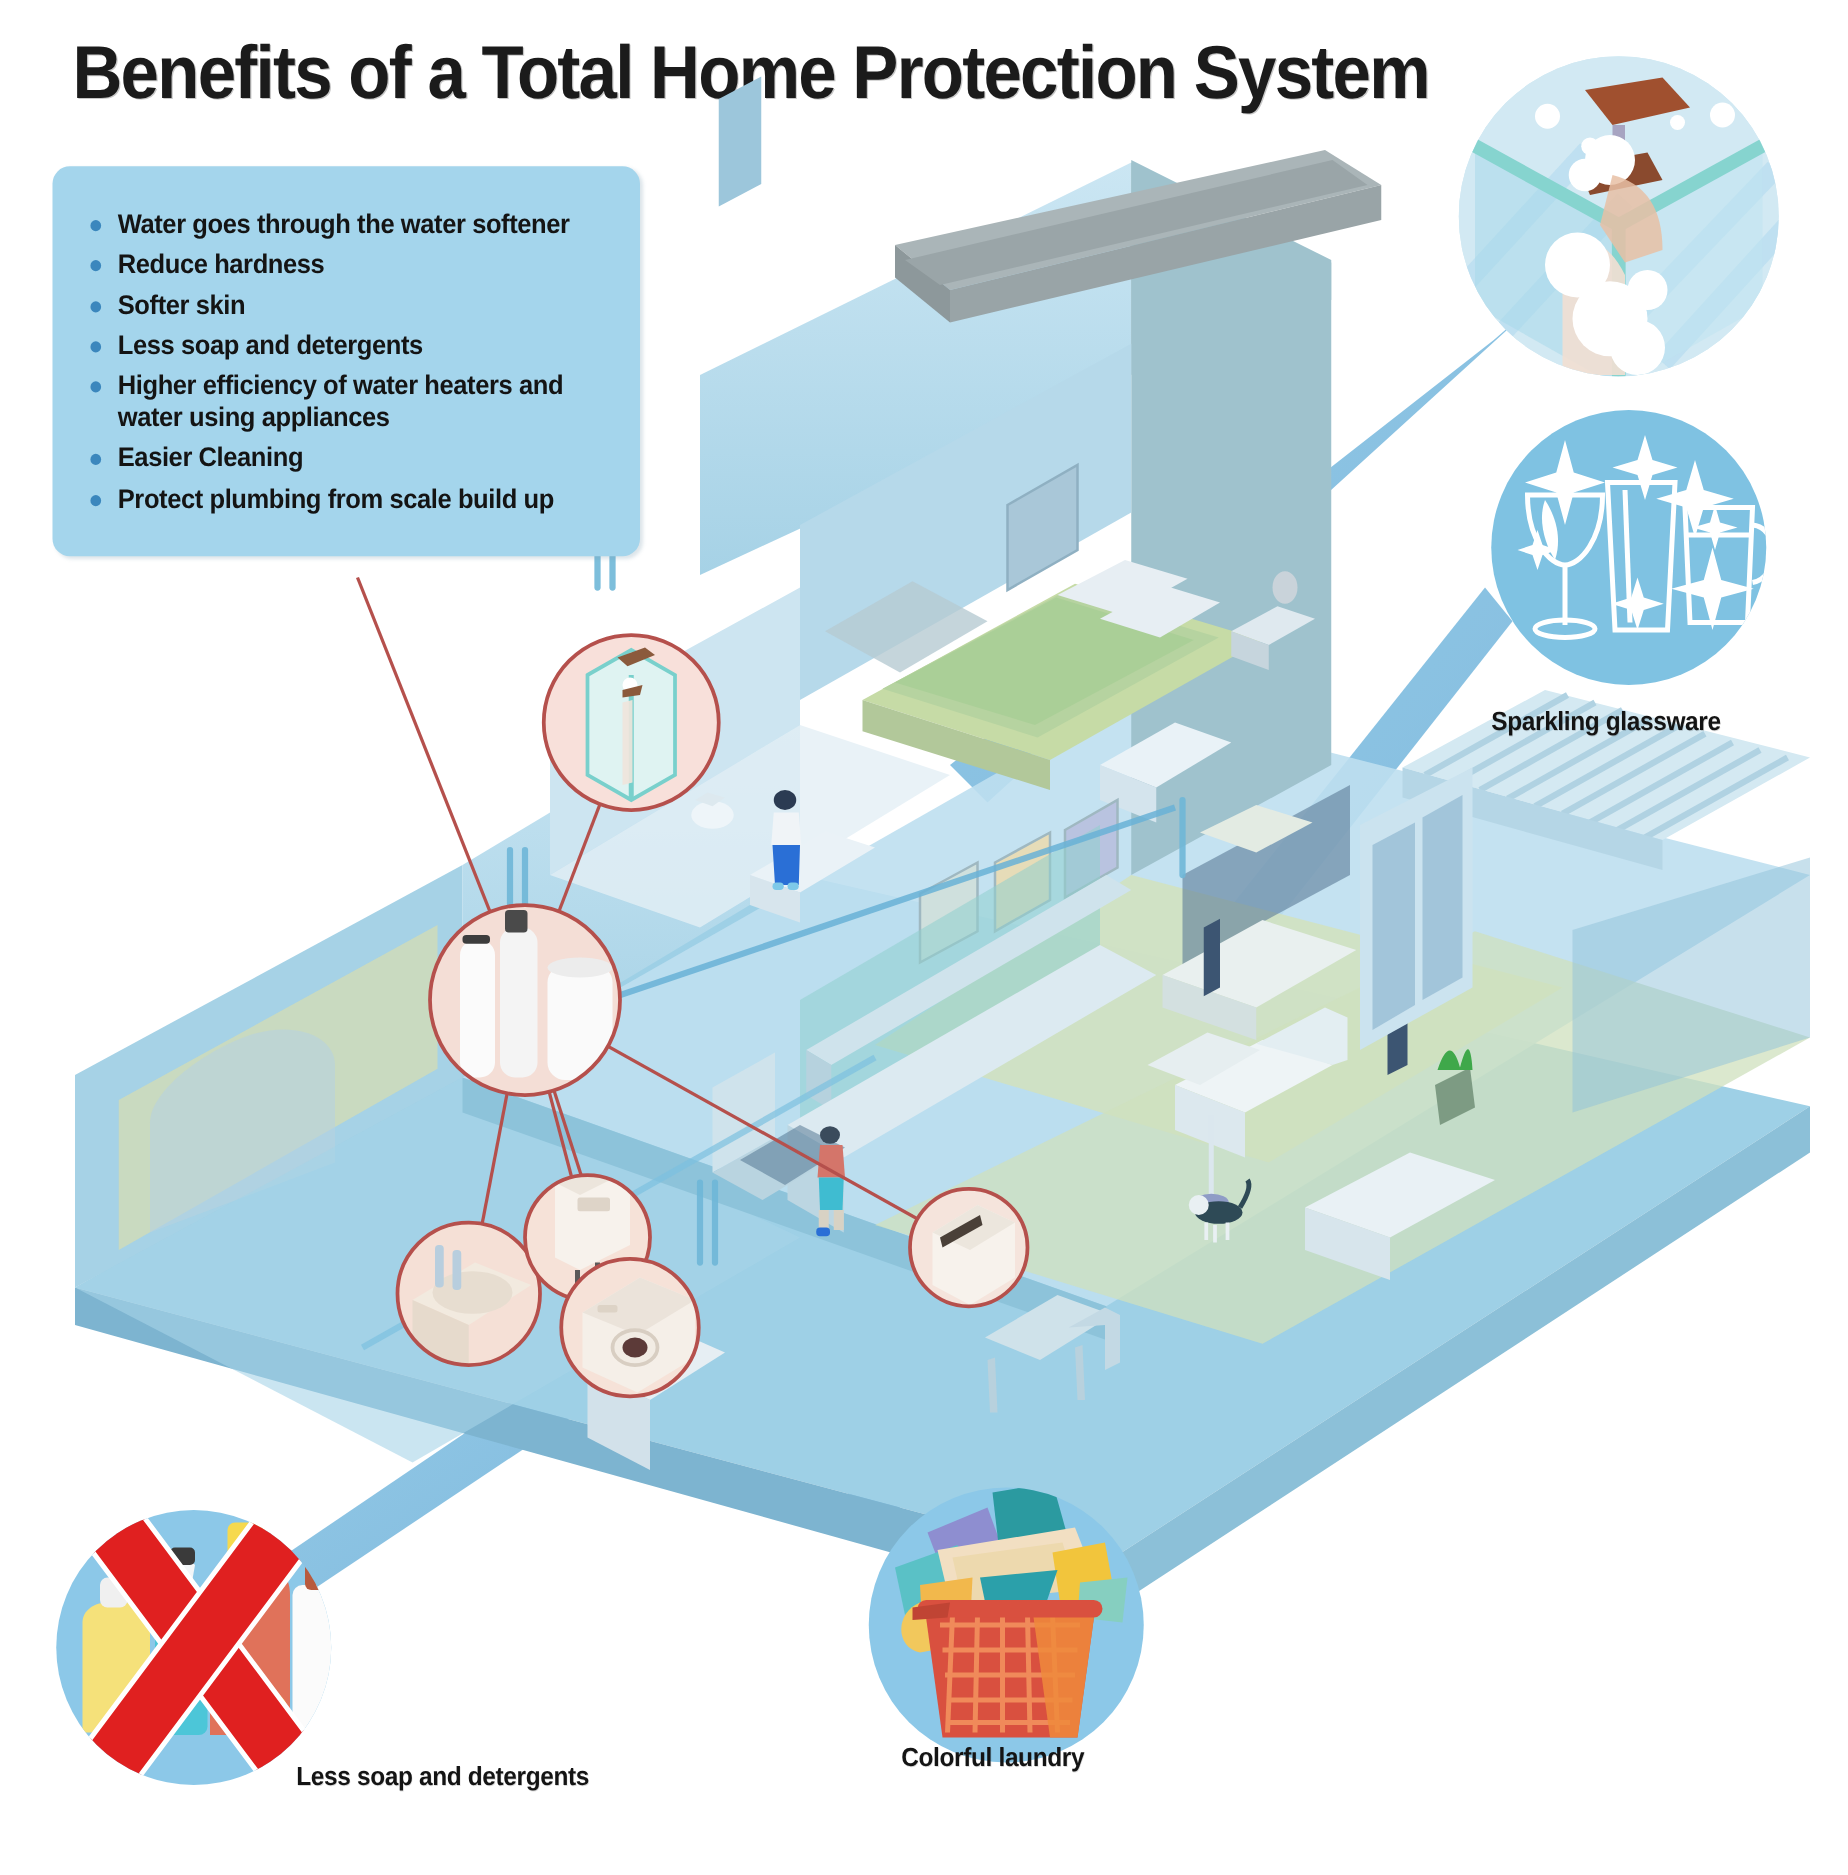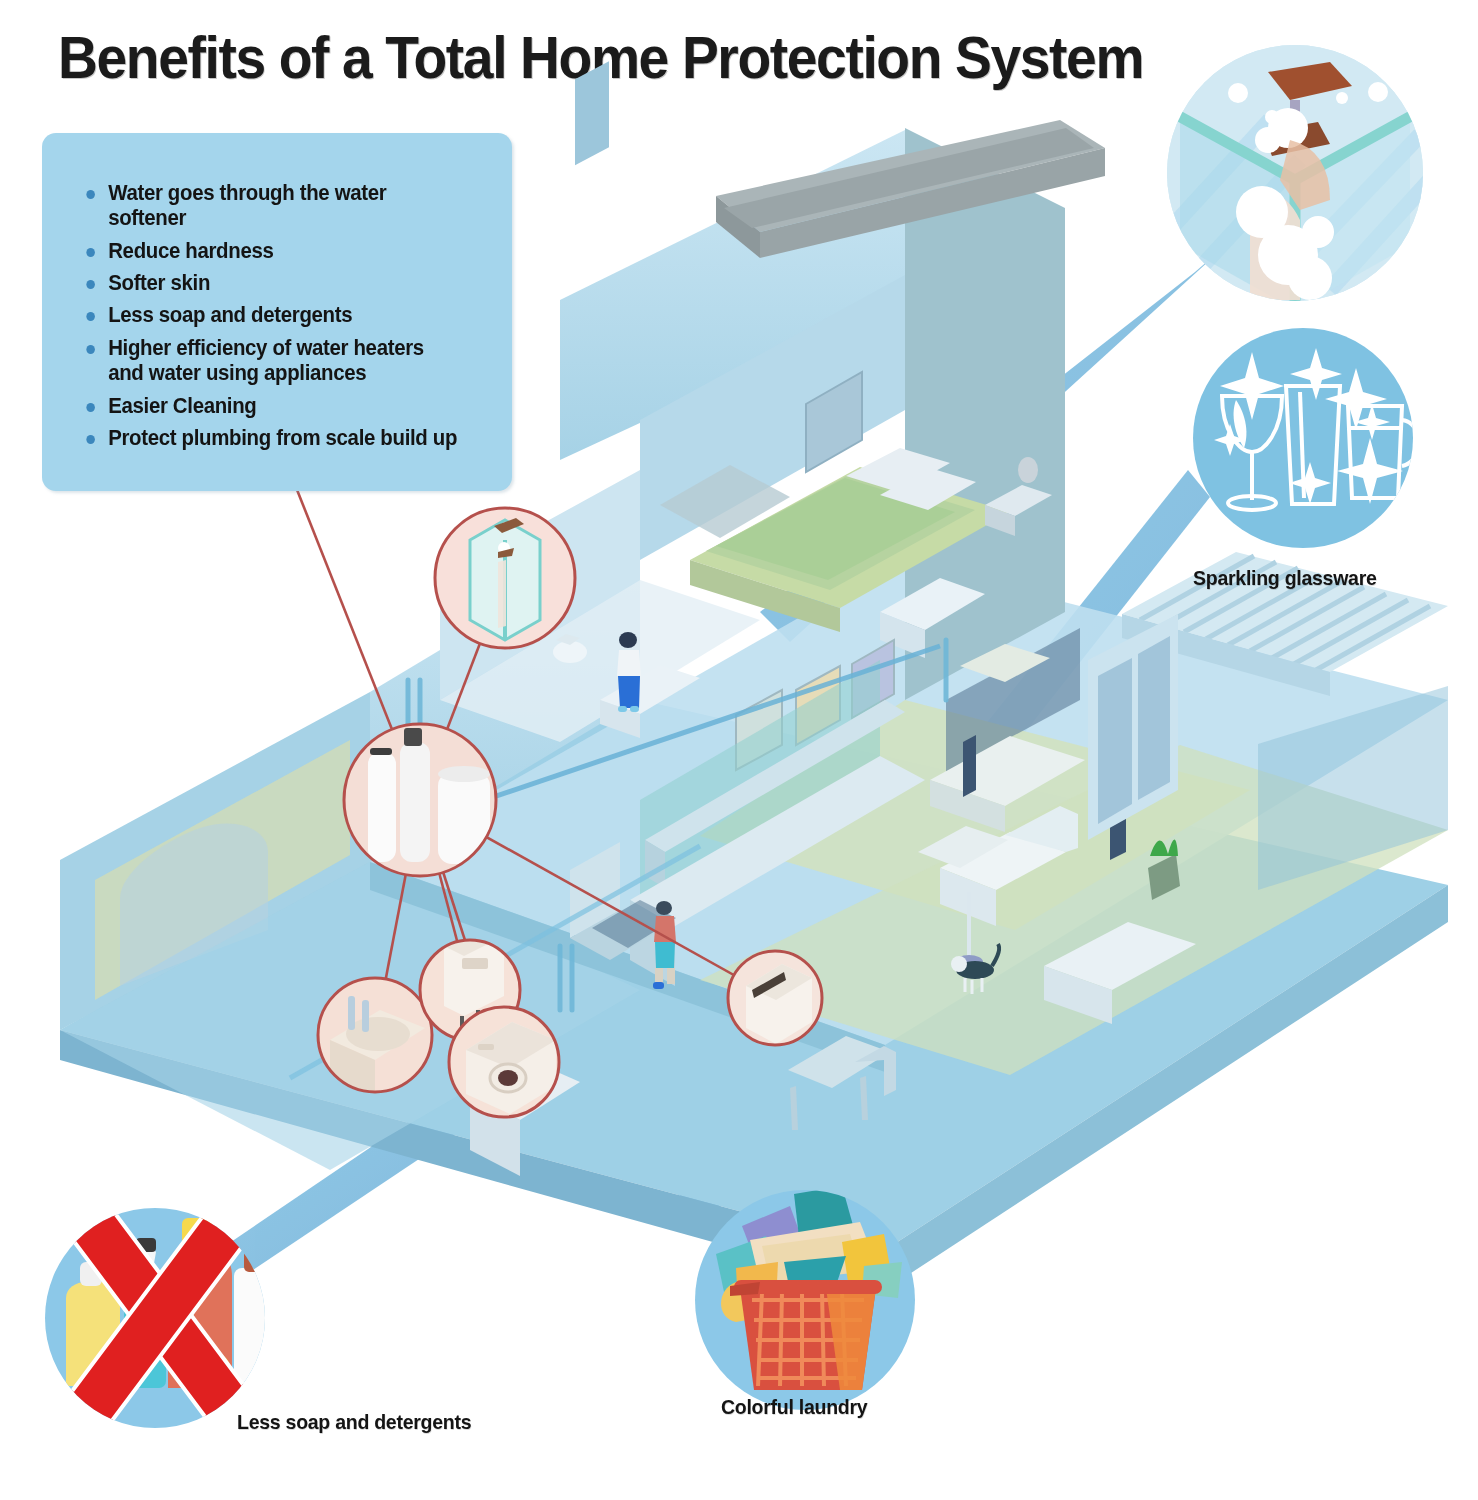--- a/index.html
+++ b/index.html
@@ -21,21 +21,21 @@
   }
 
   
   #benefits{
     position:absolute;left:42px;top:133px;width:470px;
     background:#a4d5ec;border-radius:14px;
     padding:34px 20px 26px 18px;box-sizing:border-box;
     box-shadow:2px 2px 3px rgba(120,150,170,0.25);
     z-index:40;
   }
-  #benefits ul{list-style:none;margin:14px;padding:0;}
+  #benefits ul{list-style:none;margin:0;padding:0;}
   #benefits li{
     position:relative;padding-left:36px;margin-bottom:7px;
     font-size:21.5px;font-weight:bold;color:#141414;
     line-height:1.18;letter-spacing:-0.35px;
     transform:scaleX(0.95);transform-origin:left center;
   }
   #benefits li::before{
     content:"";position:absolute;left:13px;top:9px;
     width:9px;height:9px;border-radius:50%;background:#3b87bd;
   }

